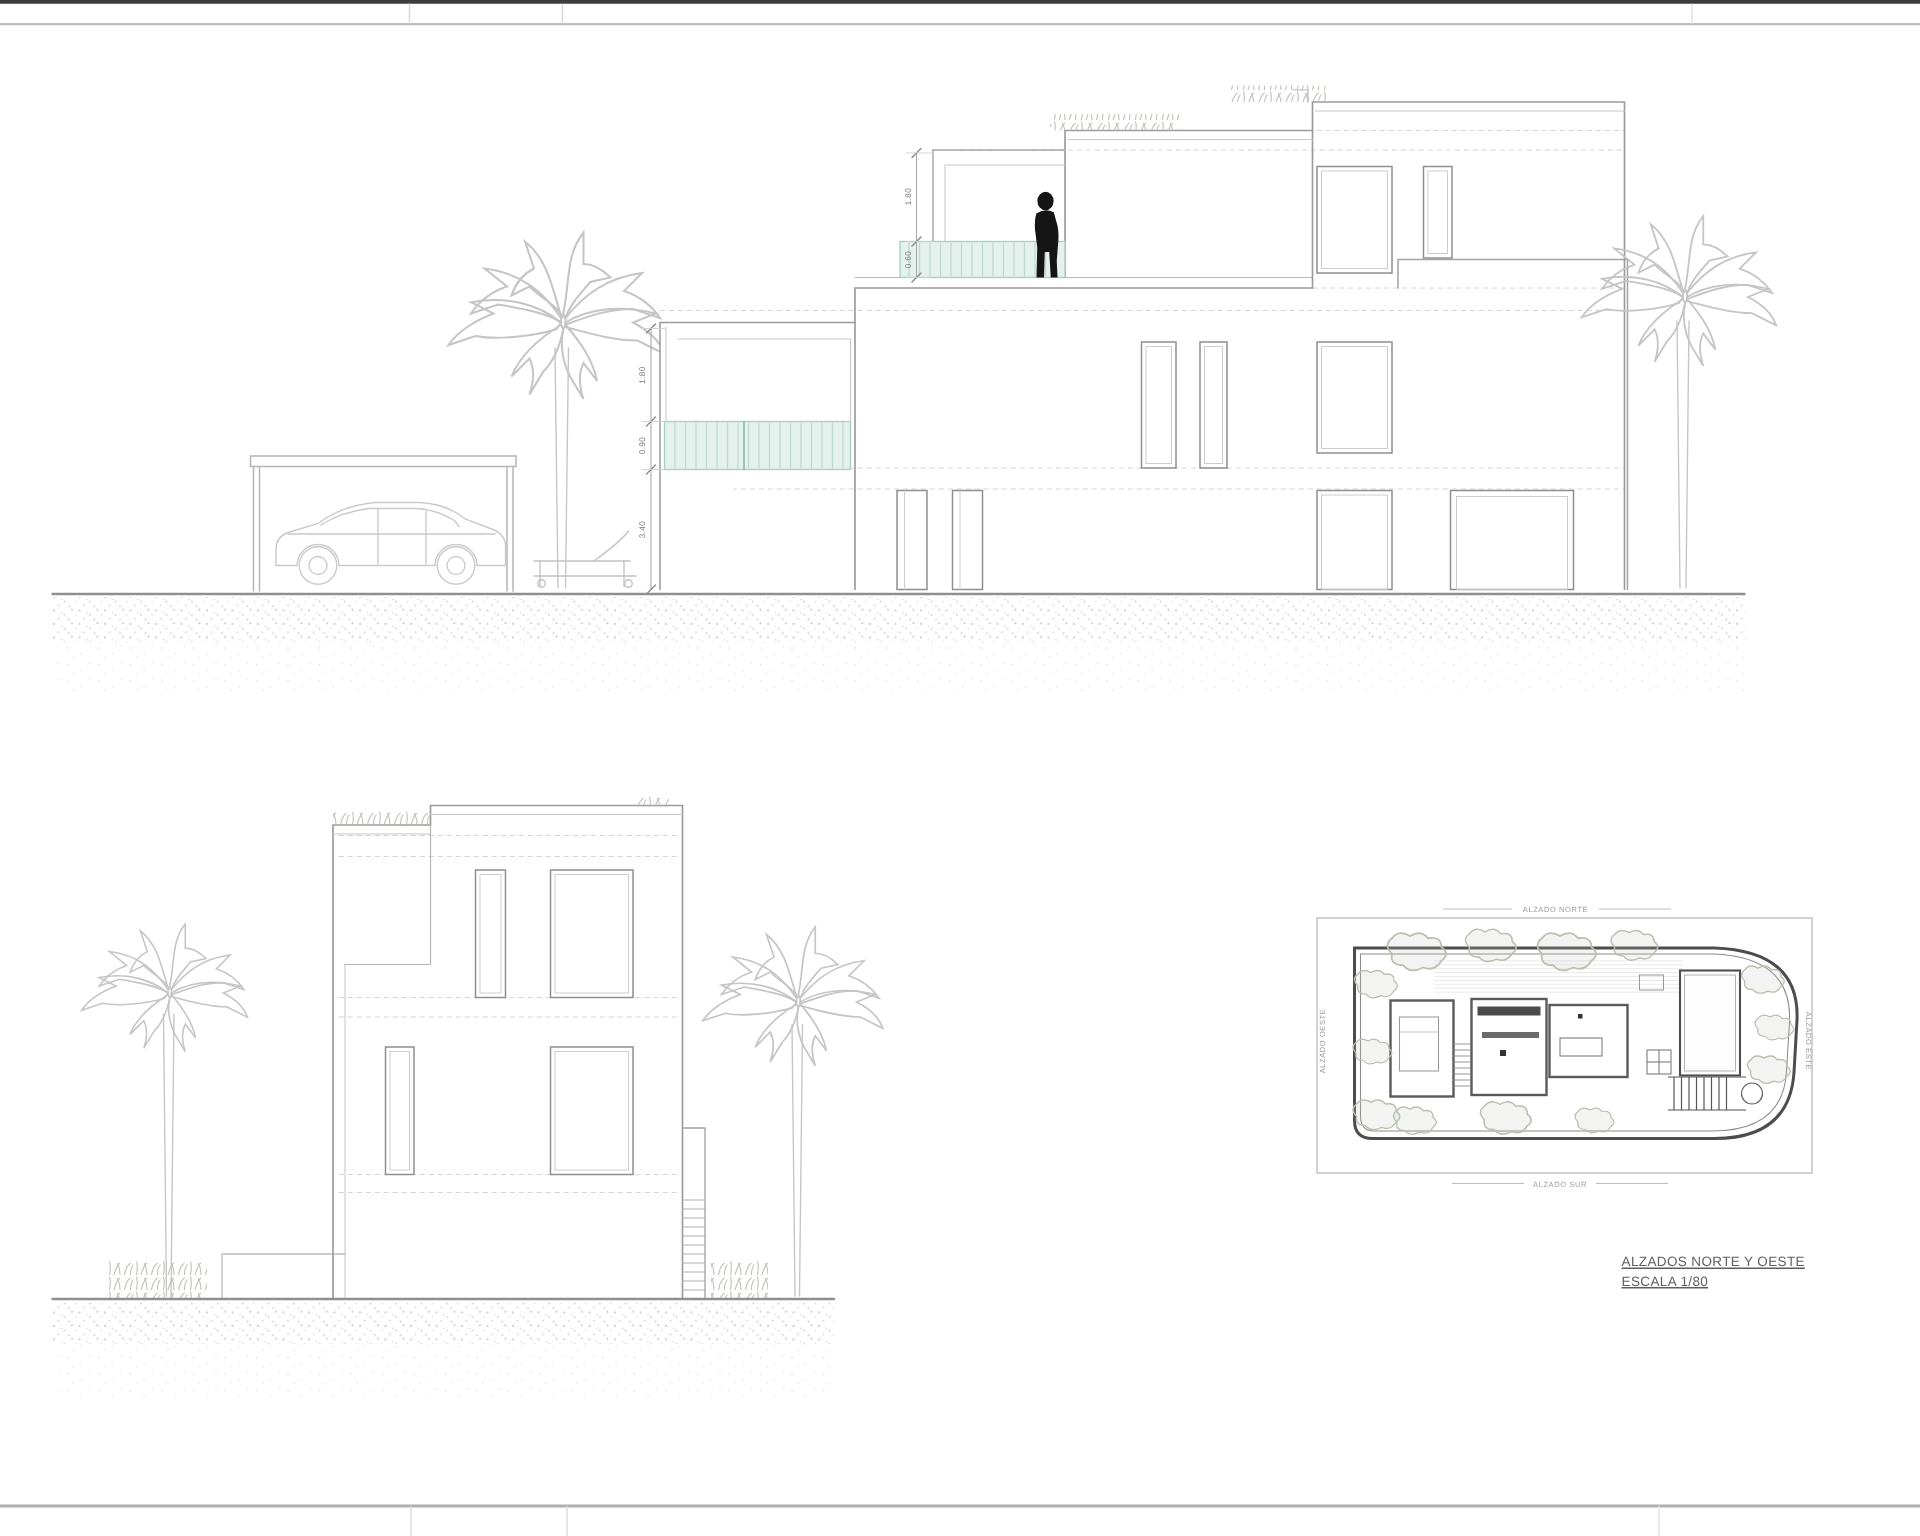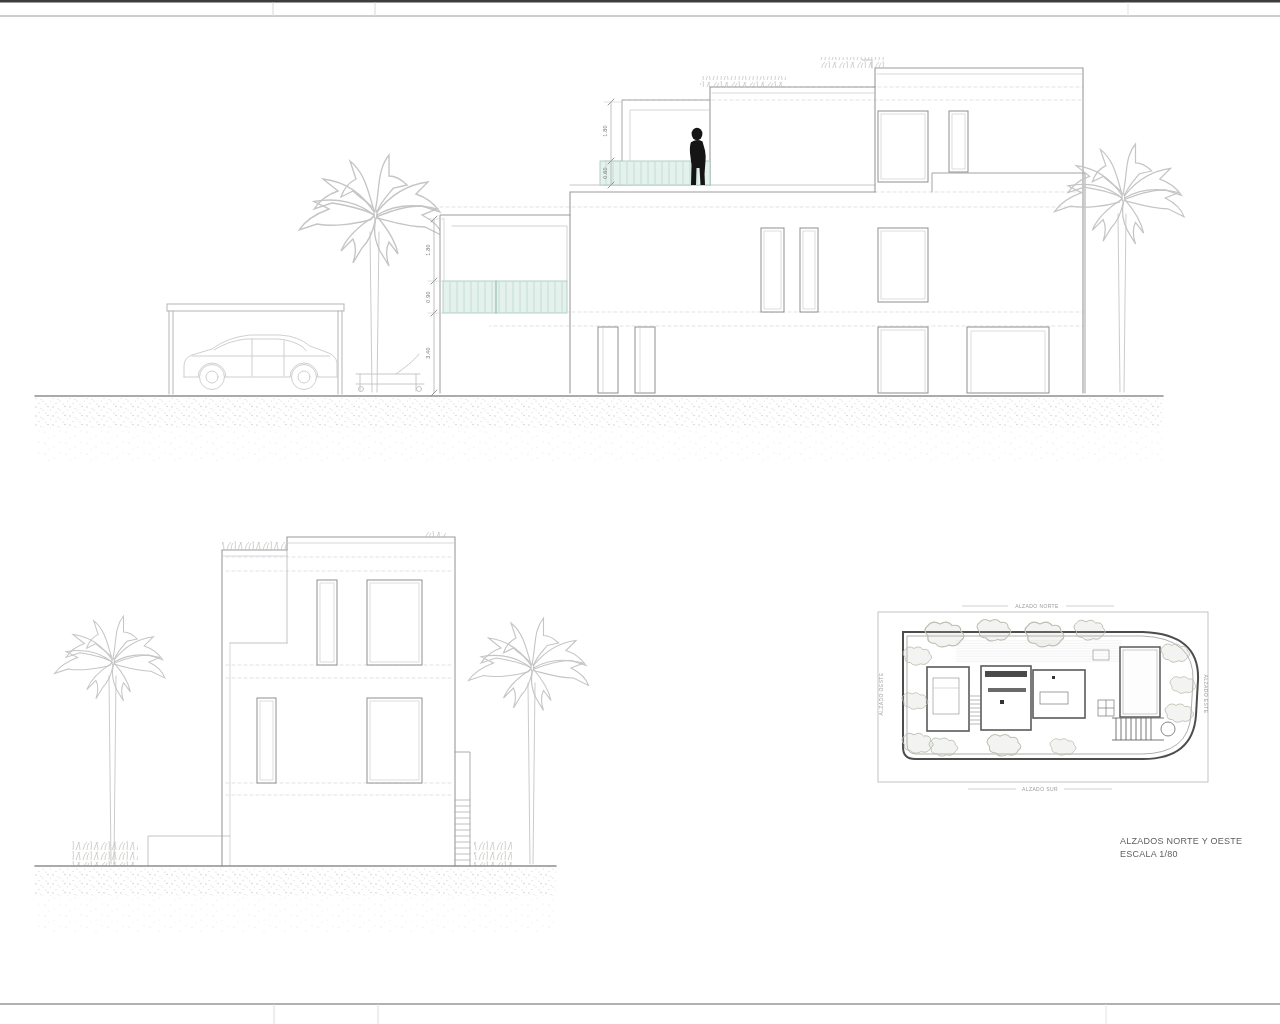--- a/index.html
+++ b/index.html
@@ -2,22 +2,22 @@
 <html><head>
 <meta charset="utf-8">
 <style>
   html,body{margin:0;padding:0;background:#ffffff;}
   .sheet{
     position:relative;width:1280px;height:1024px;background:#ffffff;overflow:hidden;
     font-family:"Liberation Sans", sans-serif;
   }
   svg{position:absolute;left:0;top:0;}
   .title-block{
-    position:absolute;left:1120px;top:835px;color:#5f5f5f;
-    font-size:9px;line-height:13px;letter-spacing:.25px;
+    position:absolute;left:1081px;top:835px;color:#5f5f5f;
+    font-size:9px;line-height:13px;letter-spacing:.25px;text-decoration:underline;
   }
   .dim-text{font-size:5.5px;fill:#7a7a7a;letter-spacing:.2px;}
   .plan-label{font-size:5px;fill:#9c9c9c;letter-spacing:.4px;}
 </style>
 </head>
 <body>
 
 <div class="sheet">
 
 <svg width="1280" height="1024" viewBox="0 0 1280 1024">

